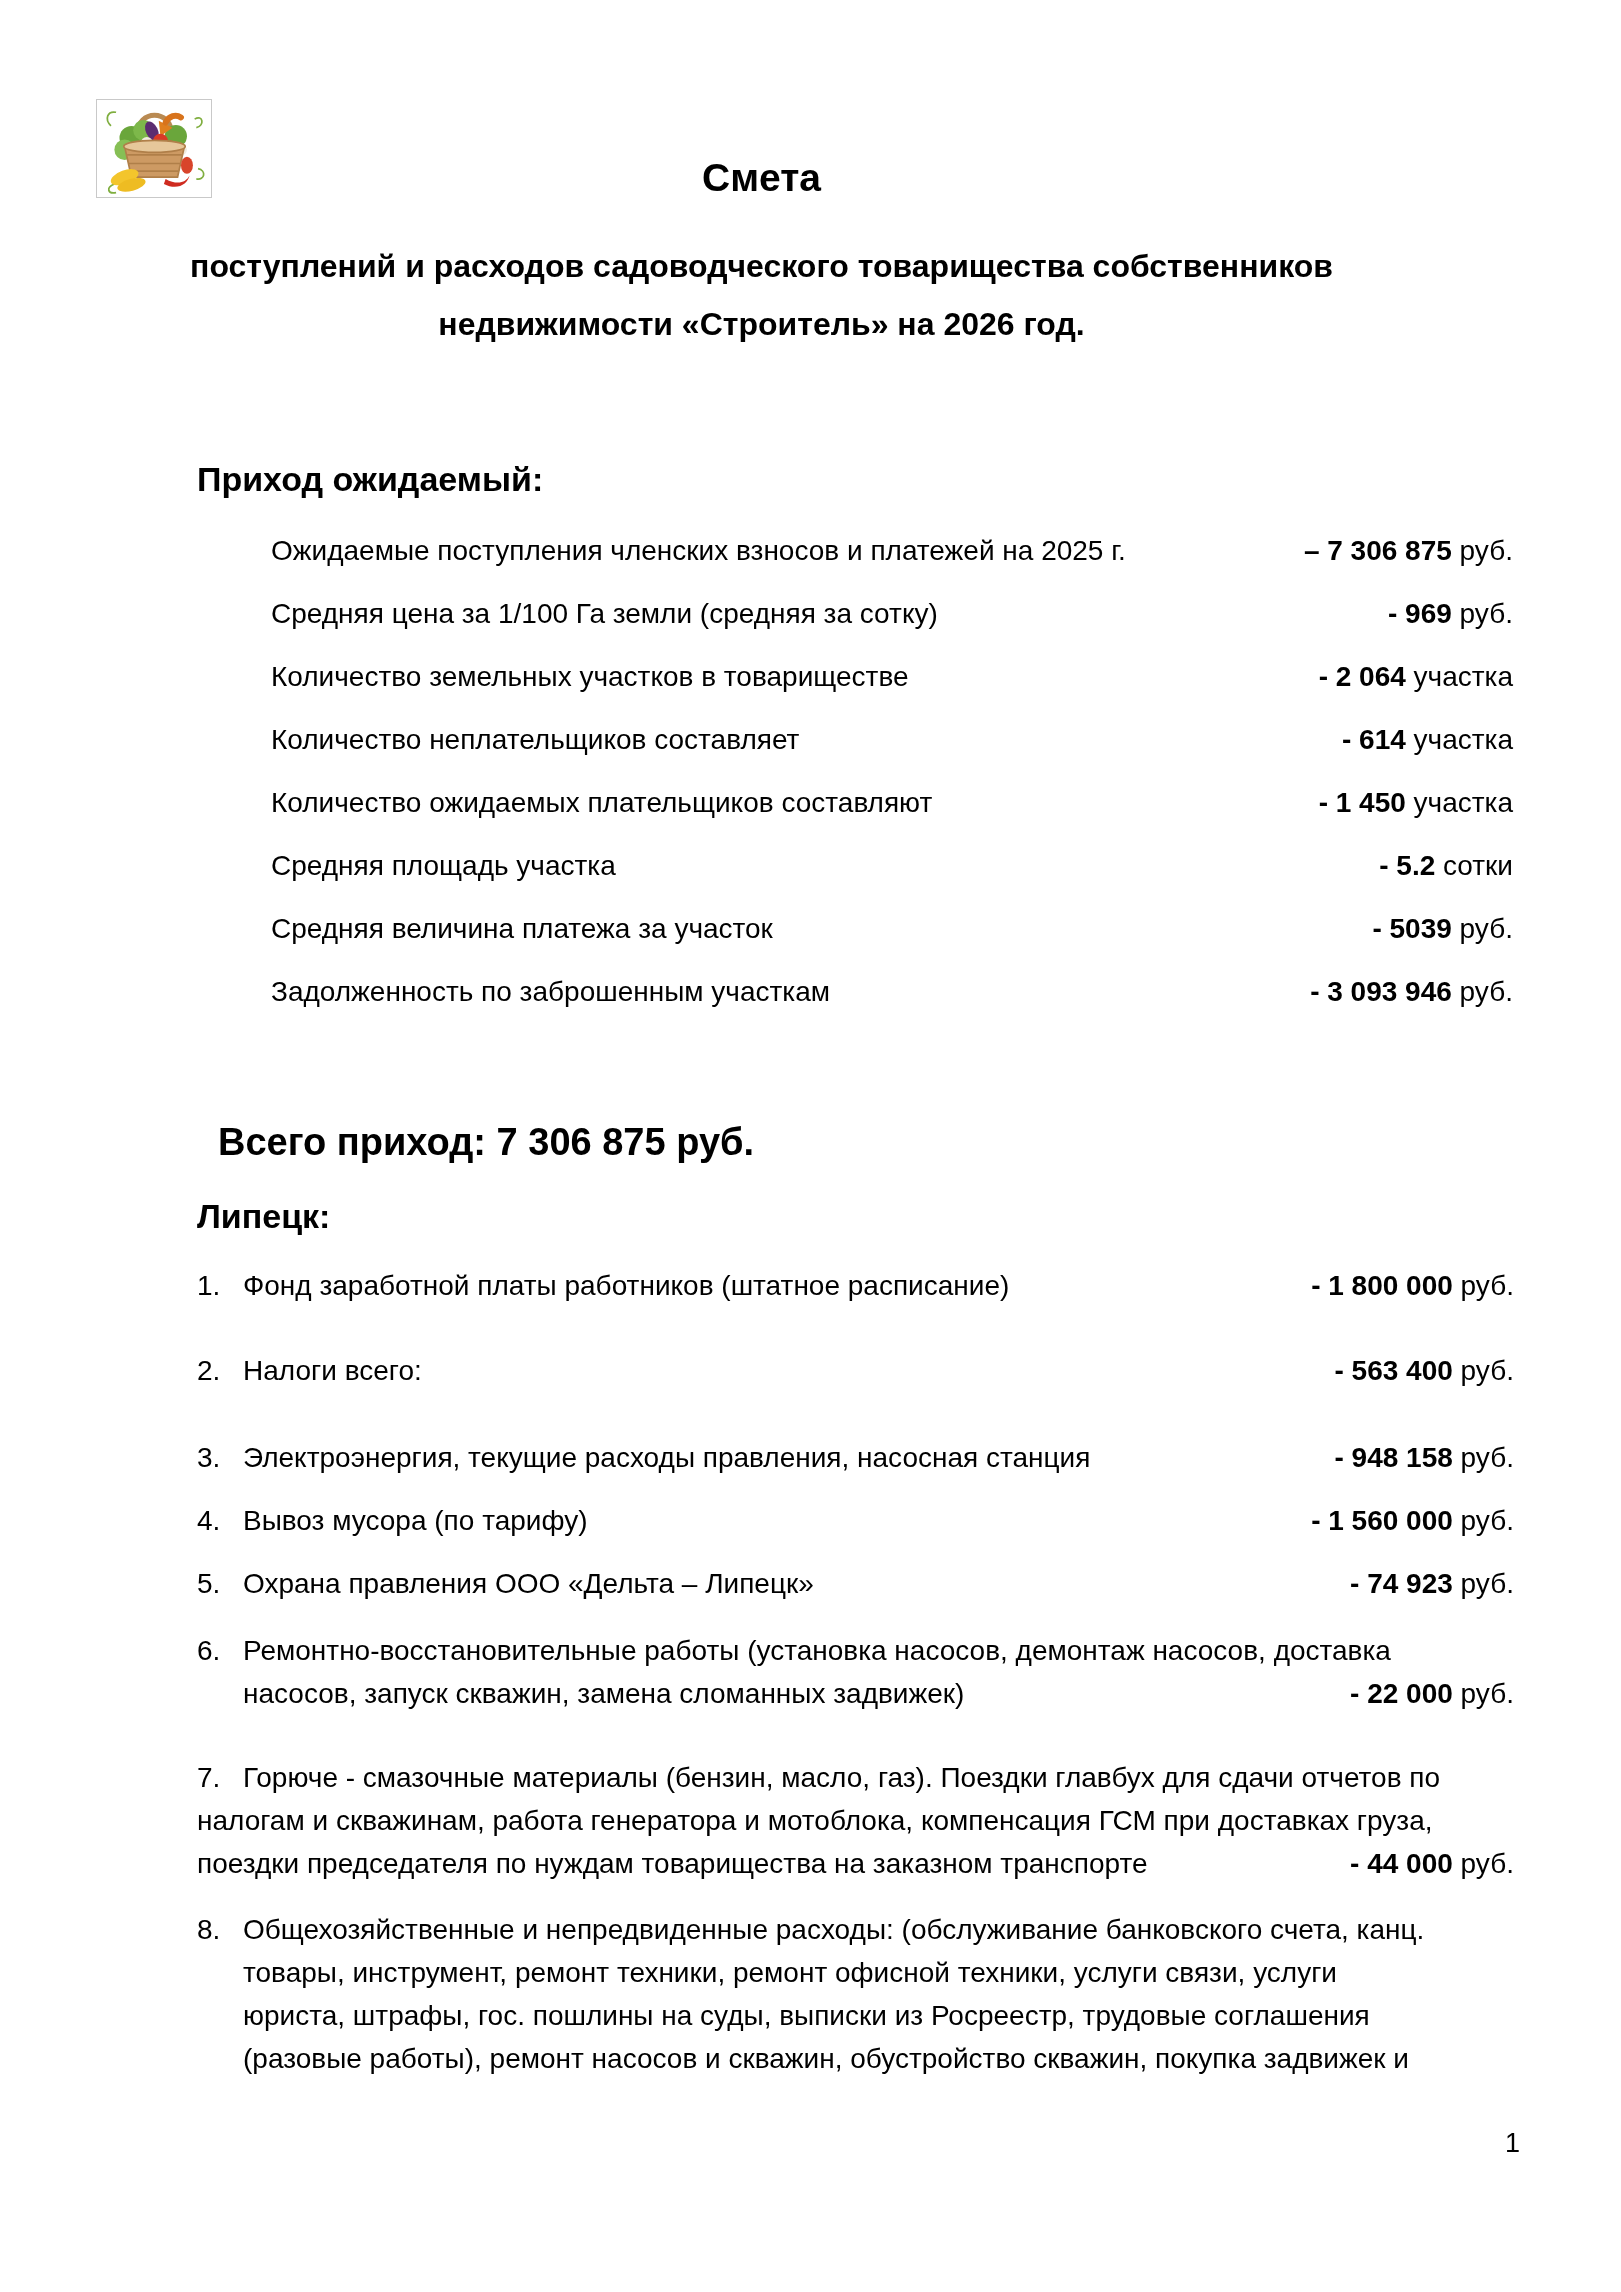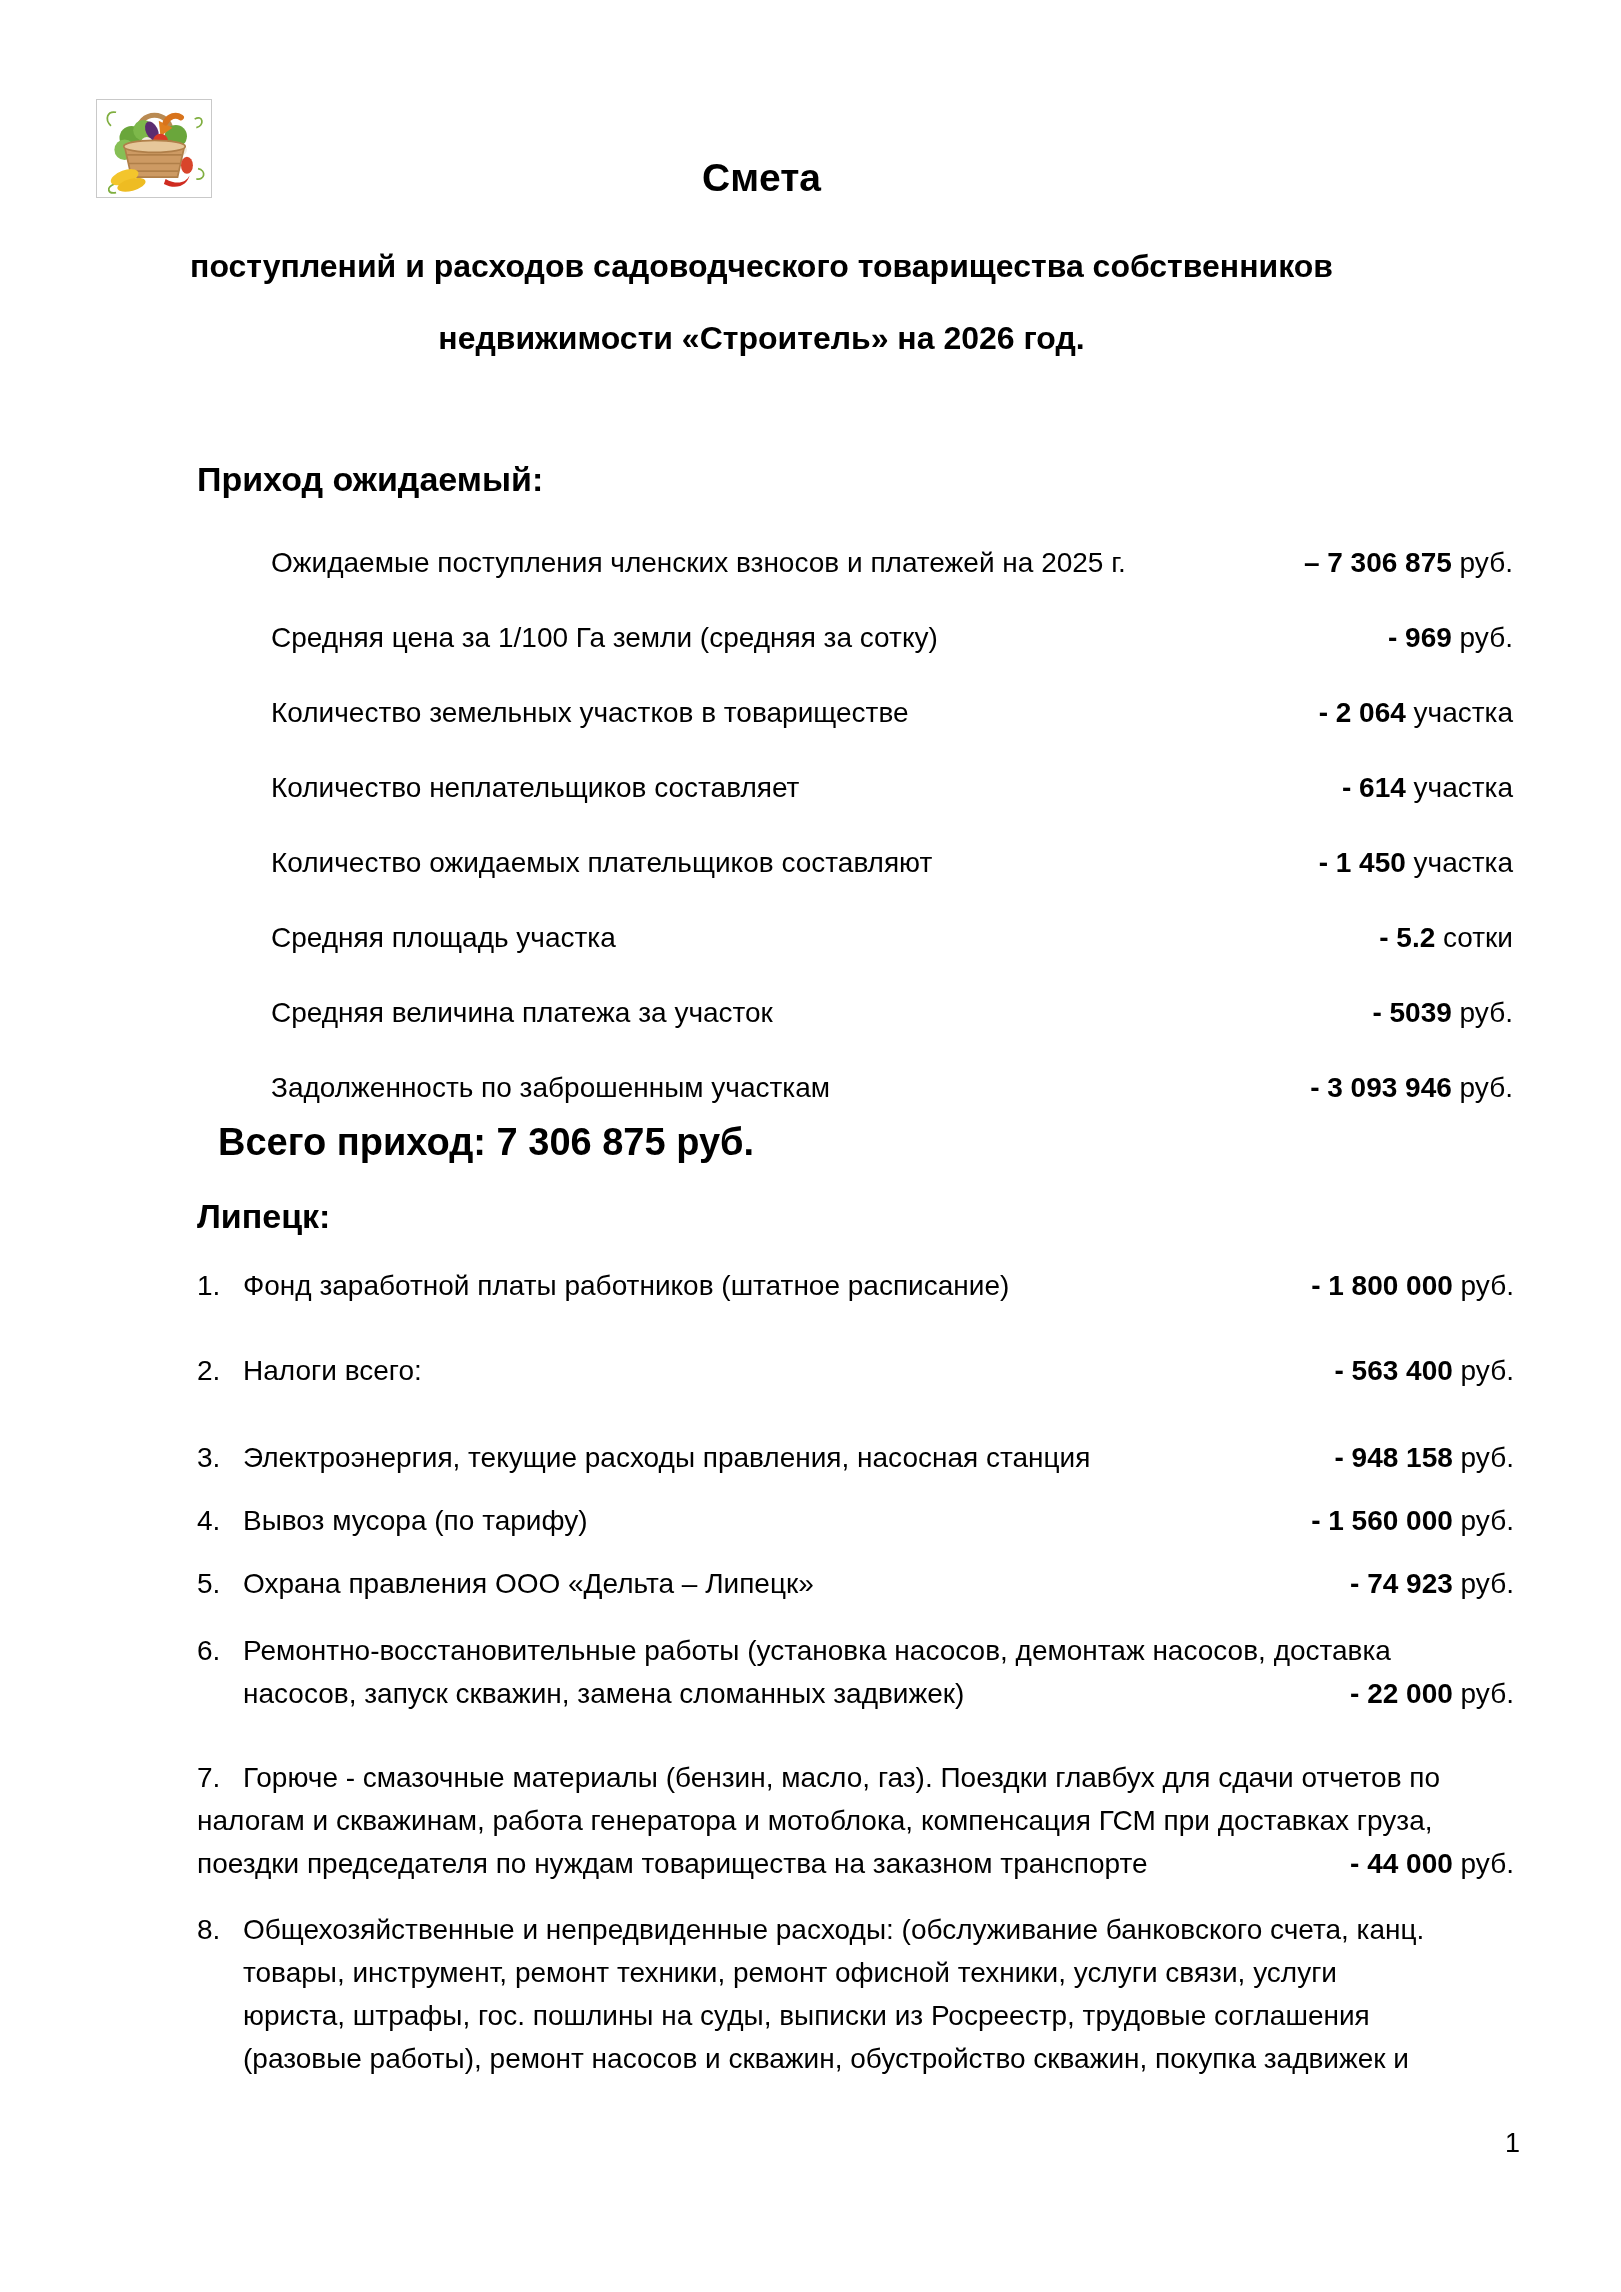--- a/index.html
+++ b/index.html
@@ -23,36 +23,36 @@
   .doc-title {
     position:absolute; top:154px; left:0; width:100%;
     text-align:center; font-size:39px; font-weight:bold; line-height:47px;
   }
   .doc-subtitle {
     position:absolute; left:0; width:100%;
     text-align:center; font-size:32px; font-weight:bold; line-height:39px;
     white-space:nowrap;
   }
   .sub1 { top:247px; }
-  .sub2 { top:319px; }
+  .sub2 { top:305px; }
 
   
   .income-heading {
     position:absolute; top:460px; left:197px;
     font-size:34px; font-weight:bold;
   }
   .income-list {
     position:absolute; top:536px; left:271px; width:1242px;
   }
   .income-row {
     display:flex; justify-content:space-between; align-items:baseline;
     font-size:28px; line-height:30px; margin-bottom:33px;
     white-space:nowrap;
   }
-  .inc-label { white-space:nowrap;margin-top:12px; }
+  .inc-label { white-space:nowrap; }
   .inc-value { white-space:nowrap; }
   .inc-value b, .exp-value b { font-weight:bold; }
 
   .income-total {
     position:absolute; top:1121px; left:218px;
     font-size:38px; font-weight:bold;
   }
 
   
   .expense-heading {

